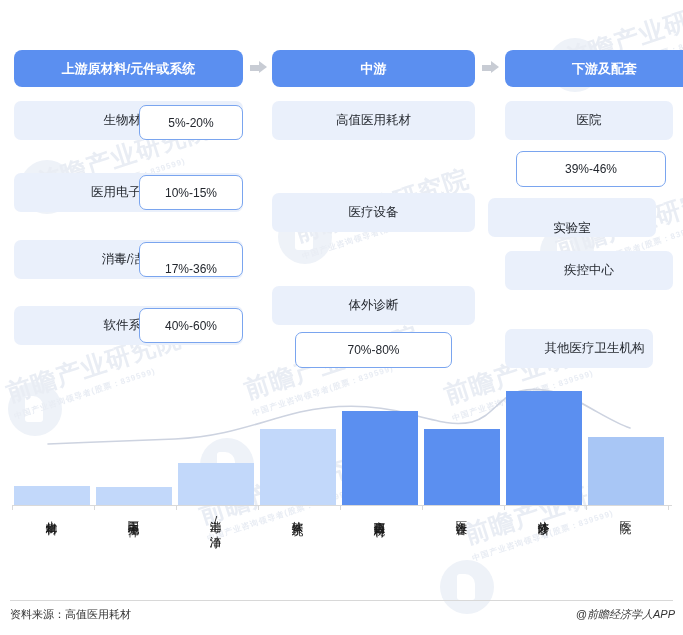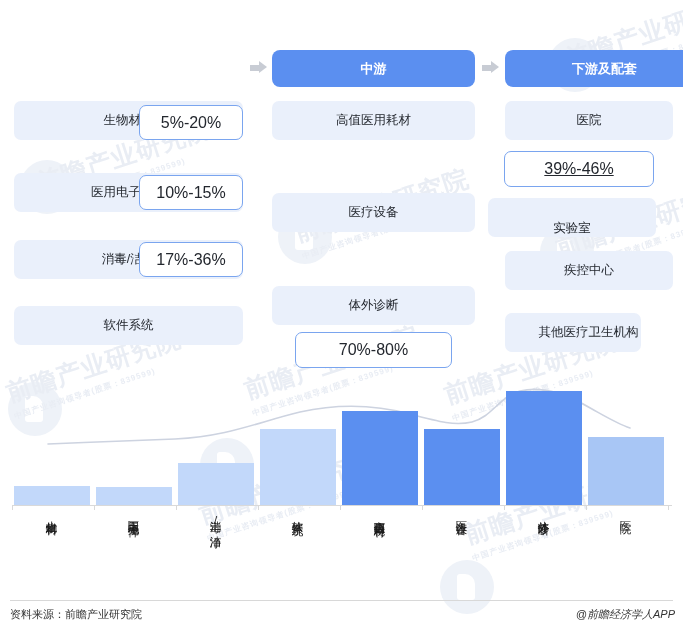--- a/index.html
+++ b/index.html
@@ -75,21 +75,21 @@
     border-radius:7px;
     display:flex;align-items:center;justify-content:center;
     font-size:12.5px;color:#23272e;
     z-index:2;
     box-sizing:border-box;
   }
   .cell.tint{background:#eaf0fb;}
   .cell.pct{
     background:#ffffff;
     border:1px solid #7aa5ef;
-    font-size:16px;color:#23272e;
+    font-size:12px;color:#23272e;
   }
   .cell.left-label{justify-content:center;}
 
   
   .chart{
     position:absolute;left:0;top:378px;width:683px;height:215px;z-index:2;
   }
   .axis{
     position:absolute;left:12px;top:127px;width:660px;height:1px;background:#d9d9d9;
   }
@@ -176,20 +176,23 @@
     <span class="big">前瞻产业研究院</span>
     <span class="small">中国产业咨询领导者(股票：839599)</span>
   </div>
 
   <div class="wm" style="left:440px;top:380px;transform:rotate(-18deg);">
     <span class="big">前瞻产业研究院</span>
     <span class="small">中国产业咨询领导者(股票：839599)</span>
   </div>
 
 
+  <div class="hdr" style="left:14px;top:50px;width:229px;">
+    <span>上游原材料/元件或系统</span>
+  </div>
   <div class="arrow" style="left:250px;">
     <span class="shaft"></span>
     <span class="head"></span>
   </div>
   <div class="hdr" style="left:272px;top:50px;width:203px;">
     <span>中游</span>
   </div>
   <div class="arrow" style="left:482px;">
     <span class="shaft"></span>
     <span class="head"></span>
@@ -208,57 +211,60 @@
   <div class="cell tint left-label" style="left:14px;top:173px;width:229px;height:39px;">
     <span>医用电子元件</span>
   </div>
   <div class="cell pct" style="left:139px;top:175px;width:104px;height:35px;">
     <span>10%-15%</span>
   </div>
 
   <div class="cell tint left-label" style="left:14px;top:240px;width:229px;height:39px;">
     <span>消毒/洁净</span>
   </div>
-  <div class="cell pct" style="left:139px;top:242px;width:104px;height:35px;">
+  <div class="cell pct" style="left:139px;top:242px;width:104px;height:35px;align-items:flex-end;">
     <span>17%-36%</span>
   </div>
 
   <div class="cell tint left-label" style="left:14px;top:306px;width:229px;height:39px;">
     <span>软件系统</span>
   </div>
+  <div class="cell pct" style="left:139px;top:308px;width:104px;height:35px;">
+    <span>40%-60%</span>
+  </div>
 
   <div class="cell tint" style="left:272px;top:101px;width:203px;height:39px;">
     <span>高值医用耗材</span>
   </div>
 
   <div class="cell tint" style="left:272px;top:193px;width:203px;height:39px;">
     <span>医疗设备</span>
   </div>
 
   <div class="cell tint" style="left:272px;top:286px;width:203px;height:39px;">
     <span>体外诊断</span>
   </div>
   <div class="cell pct" style="left:295px;top:332px;width:157px;height:36px;">
     <span>70%-80%</span>
   </div>
 
   <div class="cell tint" style="left:505px;top:101px;width:168px;height:39px;">
     <span>医院</span>
   </div>
-  <div class="cell pct" style="left:504px;top:151px;width:150px;height:36px;text-decoration:underline;">
+  <div class="cell pct" style="left:516px;top:151px;width:150px;height:36px;">
     <span>39%-46%</span>
   </div>
 
   <div class="cell tint" style="left:488px;top:198px;width:168px;height:39px;align-items:flex-end;">
     <span>实验室</span>
   </div>
   <div class="cell tint" style="left:505px;top:251px;width:168px;height:39px;">
     <span>疾控中心</span>
   </div>
-  <div class="cell tint" style="left:505px;top:313px;width:136px;height:39px;padding-left:31px;">
+  <div class="cell tint" style="left:505px;top:329px;width:148px;height:39px;padding-left:31px;">
     <span>其他医疗卫生机构</span>
   </div>
 
   <div class="chart">
 
     <svg class="curve" viewBox="0 0 683 130" preserveAspectRatio="none">
       <path d="M48,66 C90,64 130,63 175,61 C230,58 258,44 300,34 C345,24 380,28 410,36 C440,44 455,48 472,44 C492,39 500,18 520,13 C545,7 570,18 592,31 C608,40 618,46 630,50" fill="none" stroke="#cdd3e0" stroke-width="1.6" stroke-linecap="round"></path>
     </svg>
 
     <div class="axis"></div>
@@ -285,16 +291,16 @@
     <div class="xlabel" style="left:127px;">医用电子元件</div>
     <div class="xlabel" style="left:209px;">消毒/洁净</div>
     <div class="xlabel" style="left:291px;">软件系统</div>
     <div class="xlabel" style="left:373px;">高值医用耗材</div>
     <div class="xlabel" style="left:455px;">医疗设备</div>
     <div class="xlabel" style="left:537px;">体外诊断</div>
     <div class="xlabel" style="left:619px;">医院</div>
   </div>
 
   <div class="footer-line"></div>
-  <div class="src">资料来源：前瞻产业研究院</div>
+  <div class="src">资料来源：高值医用耗材</div>
   <div class="app">@前瞻经济学人APP</div>
 
 </div>
 
 </body></html>

